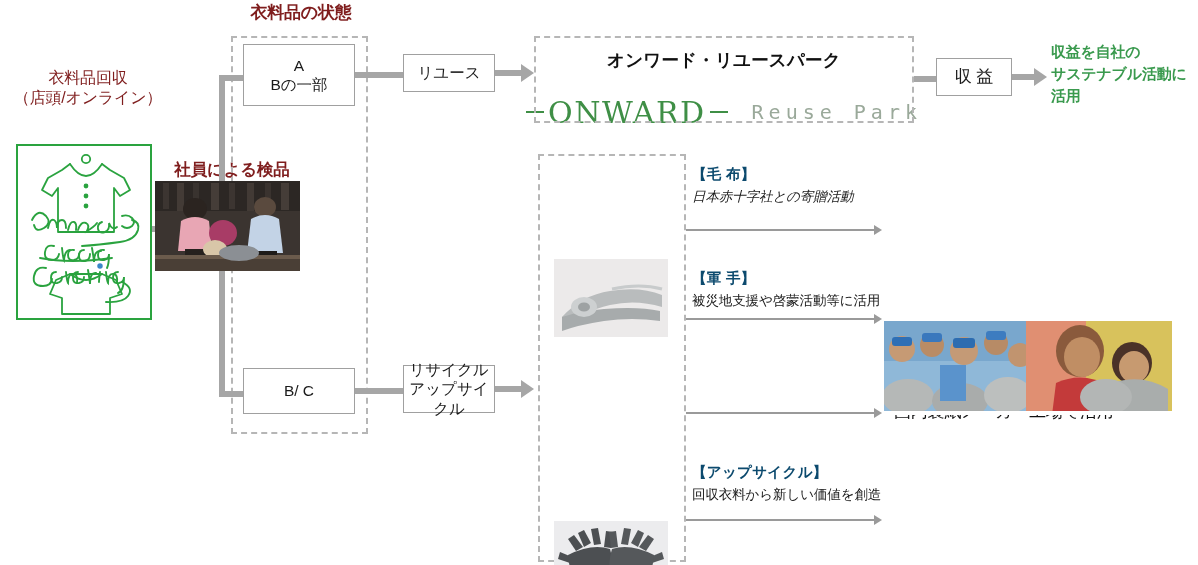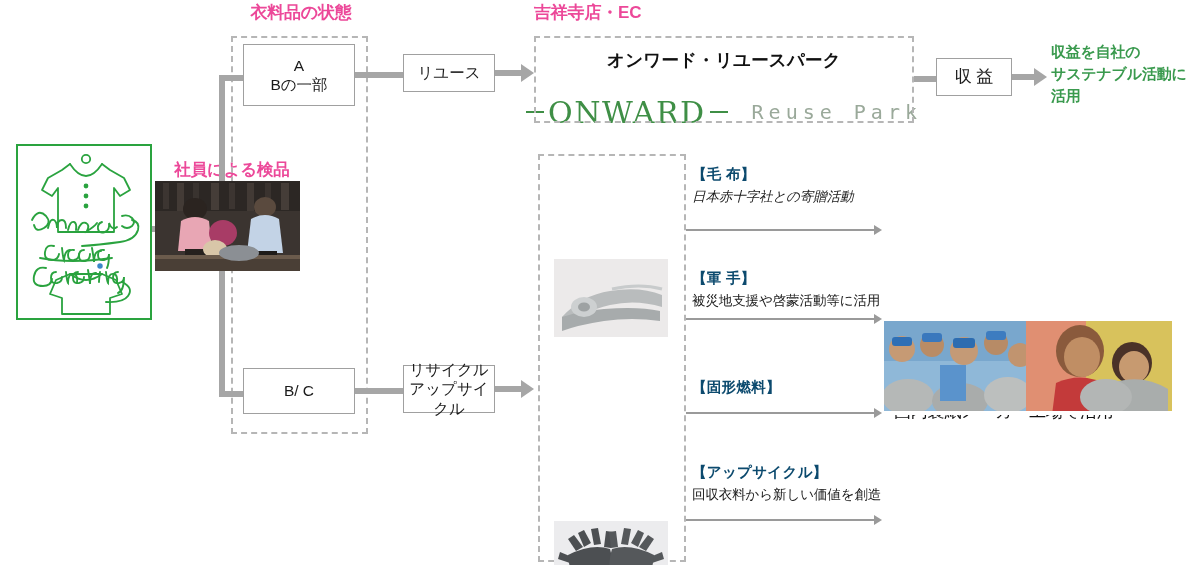--- a/index.html
+++ b/index.html
@@ -15,21 +15,21 @@
     color: #1a1a1a;
   }
   #canvas { position: relative; width: 1198px; height: 565px; }
 
   .abs { position: absolute; }
 
   
   .lbl {
     font-size: 15.5px;
     line-height: 1.28;
-    color: #ec4899;
+    color: #7f1d1d;
     text-align: center;
     white-space: pre-line;
     letter-spacing: -0.2px;
   }
   .lbl-bold { font-weight: bold; }
   .lbl-green { color: #3a9a4e; font-weight: bold; text-align: left; }
 
   
   .box {
     border: 1.4px solid #a0a0a0;
@@ -109,25 +109,26 @@
   .right-note{ font-size: 17px; color: #111; letter-spacing:-.2px;}
 </style>
 </head>
 <body>
 
 <div id="canvas">
 
   <div class="abs lbl lbl-bold" style="left:231px; top:2px; width:140px; font-size:17px;">衣料品の状態</div>
   <div class="abs dashed" style="left:231px; top:36px; width:137px; height:398px;"></div>
 
-  <div class="abs lbl lbl-bold" style="left:534px; top:2px; width:140px; font-size:17px; text-align:left;">吉祥寺店・EC</div>
   <div class="abs dashed" style="left:534px; top:36px; width:380px; height:87px;"></div>
 
   <div class="abs dashed" style="left:538px; top:154px; width:148px; height:408px;"></div>
 
+  <div class="abs lbl" style="left:8px; top:68px; width:160px; font-size:16px;">衣料品回収
+（店頭/オンライン）</div>
 
   <div class="abs logo-card" style="left:16px; top:144px; width:136px; height:176px;">
     <svg viewBox="0 0 136 176" width="136" height="176" xmlns="http://www.w3.org/2000/svg">
       <g fill="none" stroke="#2aa33f" stroke-width="1.8" stroke-linecap="round" stroke-linejoin="round">
 
         <path d="M52 18 L44 24 L30 32 L24 44 L34 50 L40 42 L40 86 L96 86 L96 42 L102 50 L112 44 L106 32 L92 24 L84 18"></path>
         <path d="M52 18 Q60 30 68 30 Q76 30 84 18"></path>
         <circle cx="68" cy="13" r="4.2"></circle>
 
         <circle cx="68" cy="40" r="1.5" fill="#2aa33f"></circle>
@@ -326,21 +327,20 @@
         <path d="M88 62 q-14 8 -28 0 l-2 12 q16 8 32 0 z"></path>
       </g>
       <rect x="24" y="70" width="66" height="7" fill="#2e5e3a" opacity=".8"></rect>
     </svg>
   </div>
   <div class="abs cat-desc" style="left:692px; top:292px; width:230px;">被災地支援や啓蒙活動等に活用</div>
   <div class="abs cat-title" style="left:692px; top:269px; width:200px;">【軍 手】</div>
   <div class="abs thin-line" style="left:686px; top:318px; width:190px;"></div>
   <div class="abs thin-head" style="left:874px; top:314px;"></div>
 
-  <div class="abs cat-title" style="left:692px; top:378px; width:200px;">【固形燃料】</div>
   <div class="abs cat-desc" style="left:692px; top:400px; width:220px;"></div>
   <div class="abs thin-line" style="left:686px; top:412px; width:190px;"></div>
   <div class="abs thin-head" style="left:874px; top:408px;"></div>
   <div class="abs right-note" style="left:894px; top:400px; width:300px;">国内製紙メーカー工場で活用</div>
 
   <div class="abs cat-title" style="left:692px; top:463px; width:220px;">【アップサイクル】</div>
   <div class="abs cat-desc" style="left:692px; top:486px; width:230px;">回収衣料から新しい価値を創造</div>
   <div class="abs thin-line" style="left:686px; top:519px; width:190px;"></div>
   <div class="abs thin-head" style="left:874px; top:515px;"></div>
 

